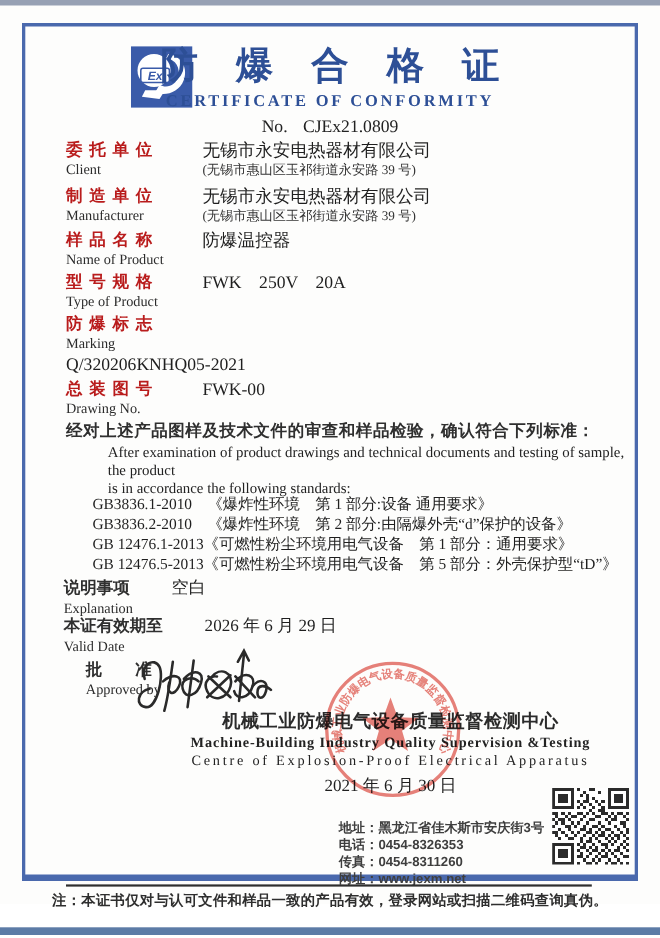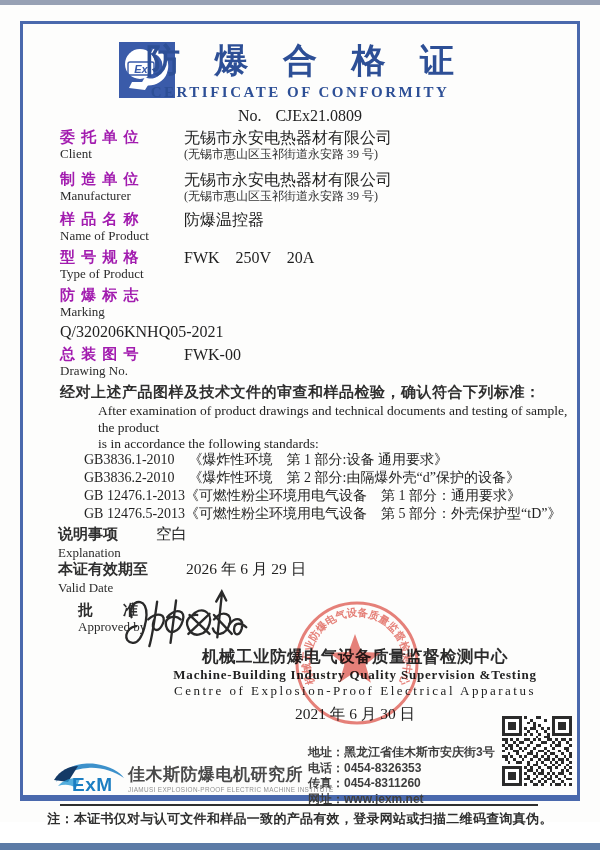--- a/index.html
+++ b/index.html
@@ -16,21 +16,21 @@
   .title-cn{font-size:34px;font-weight:bold;color:#2d4f96;letter-spacing:13px;text-indent:13px;line-height:40px;}
   .title-en{font-size:15px;font-weight:bold;color:#2d4f96;letter-spacing:2.5px;margin-top:3px;}
   .cert-no{position:absolute;left:0;right:0;top:107px;text-align:center;font-size:16px;color:#222;}
   .cert-no .no-label{margin-right:14px;}
   
   .fields{position:absolute;left:60px;top:128px;right:24px;}
   .row{display:flex;align-items:flex-start;}
   .mb8{margin-bottom:8px}.mb6{margin-bottom:6px}.mb4{margin-bottom:4px}.mb2{margin-bottom:2px}.mb0{margin-bottom:0}
   .lbl{width:124px;flex:0 0 124px;}
   .lbl .cn{font-family:"Liberation Sans","DejaVu Sans",sans-serif;font-weight:bold;font-size:15px;
-           line-height:18px;color:#a21caf;letter-spacing:1px;}
+           line-height:18px;color:#b91c1c;letter-spacing:1px;}
   .lbl .en{font-size:13px;line-height:16px;color:#2b2b2b;}
   .val{flex:1;padding-top:0;}
   .val .v{font-size:16px;line-height:19px;color:#1f1f1f;white-space:pre-wrap;}
   .val .vnote{font-size:12px;line-height:15px;color:#333;}
   
   .statement{position:absolute;left:60px;top:383px;right:24px;}
   .statement .cn{font-family:"Liberation Sans","DejaVu Sans",sans-serif;font-weight:bold;font-size:15px;
                  line-height:18px;color:#2f2f2f;letter-spacing:.5px;}
   .statement .en{font-size:13.5px;line-height:16.5px;color:#222;margin-top:2px;margin-left:38px;}
   .standards{position:absolute;left:84px;top:451px;right:24px;font-size:14px;line-height:18px;color:#1f1f1f;}
@@ -243,28 +243,16 @@
         <rect x="0.5" y="18.5" width="6" height="6"></rect>
       </g>
     <g fill="#2b2b2b">
         <rect x="2" y="2" width="3" height="3"></rect>
         <rect x="20" y="2" width="3" height="3"></rect>
         <rect x="2" y="20" width="3" height="3"></rect>
       </g>
     <path fill="#2b2b2b" d="M8 0h1v1H8zM10 1h1v1h-1zM12 0h2v1h-2zM15 1h1v1h-1zM9 2h1v1H9zM11 2h1v2h-1zM13 3h1v1h-1zM8 4h1v1H8zM10 4h2v1h-2zM14 4h1v1h-1zM16 4h1v1h-1zM9 5h1v1H9zM12 5h1v1h-1zM15 5h1v1h-1zM8 6h1v1H8zM10 6h1v1h-1zM13 6h1v1h-1zM16 6h1v1h-1zM12 7h1v1h-1zM15 7h2v1h-2zM0 8h2v1H0zM3 8h1v1H3zM5 8h1v1H5zM8 8h2v1H8zM11 8h1v1h-1zM13 8h1v1h-1zM16 8h2v1h-2zM19 8h1v1h-1zM21 8h2v1h-2zM24 8h1v1h-1zM1 9h1v1H1zM4 9h1v1H4zM6 9h2v1H6zM10 9h1v1h-1zM14 9h2v1h-2zM18 9h1v1h-1zM20 9h1v1h-1zM23 9h1v1h-1zM0 10h1v1H0zM2 10h2v1H2zM5 10h1v1H5zM9 10h1v1H9zM12 10h2v1h-2zM17 10h1v1h-1zM19 10h2v1h-2zM24 10h1v1h-1zM1 11h1v1H1zM3 11h1v1H3zM6 11h1v1H6zM8 11h1v1H8zM11 11h1v1h-1zM15 11h1v1h-1zM18 11h1v1h-1zM22 11h2v1h-2zM0 12h1v1H0zM4 12h2v1H4zM7 12h1v1H7zM10 12h1v1h-1zM13 12h2v1h-2zM16 12h1v1h-1zM20 12h1v1h-1zM23 12h1v1h-1zM2 13h1v1H2zM5 13h1v1H5zM9 13h2v1H9zM12 13h1v1h-1zM15 13h1v1h-1zM17 13h2v1h-2zM21 13h1v1h-1zM24 13h1v1h-1zM0 14h2v1H0zM3 14h1v1H3zM6 14h1v1H6zM8 14h1v1H8zM11 14h2v1h-2zM14 14h1v1h-1zM16 14h1v1h-1zM19 14h1v1h-1zM22 14h1v1h-1zM24 14h1v1h-1zM1 15h1v1H1zM4 15h1v1H4zM7 15h1v1H7zM10 15h1v1h-1zM13 15h1v1h-1zM15 15h2v1h-2zM18 15h1v1h-1zM20 15h2v1h-2zM23 15h1v1h-1zM2 16h1v1H2zM5 16h2v1H5zM9 16h1v1H9zM12 16h1v1h-1zM14 16h1v1h-1zM17 16h1v1h-1zM19 16h1v1h-1zM21 16h1v1h-1zM24 16h1v1h-1zM9 17h1v1H9zM11 17h2v1h-2zM15 17h1v1h-1zM18 17h1v1h-1zM20 17h1v1h-1zM23 17h1v1h-1zM8 18h1v1H8zM10 18h1v1h-1zM13 18h1v1h-1zM16 18h2v1h-2zM19 18h1v1h-1zM22 18h1v1h-1zM24 18h1v1h-1zM9 19h2v1H9zM12 19h1v1h-1zM14 19h1v1h-1zM17 19h1v1h-1zM21 19h1v1h-1zM23 19h1v1h-1zM8 20h1v1H8zM11 20h1v1h-1zM13 20h2v1h-2zM16 20h1v1h-1zM18 20h1v1h-1zM20 20h2v1h-2zM24 20h1v1h-1zM9 21h1v1H9zM12 21h1v1h-1zM15 21h1v1h-1zM17 21h1v1h-1zM19 21h1v1h-1zM22 21h1v1h-1zM8 22h2v1H8zM11 22h1v1h-1zM14 22h1v1h-1zM16 22h2v1h-2zM20 22h1v1h-1zM23 22h2v1h-2zM10 23h1v1h-1zM13 23h1v1h-1zM15 23h1v1h-1zM18 23h1v1h-1zM21 23h1v1h-1zM8 24h1v1H8zM11 24h2v1h-2zM14 24h1v1h-1zM17 24h1v1h-1zM19 24h2v1h-2zM22 24h1v1h-1zM24 24h1v1h-1z"></path>
   </svg>
 
-  <div class="inst">
-    <svg class="badge" viewBox="0 0 76 42">
-      <path d="M4 24 C10 8 30 4 44 6 C58 8 68 14 72 20 C62 13 48 9 36 10 C22 11 10 16 4 24 Z" fill="#1b7ec2" opacity=".85"></path>
-      <path d="M2 22 C8 12 18 8 26 8 L16 24 Z" fill="#143a66"></path>
-      <path d="M6 28 C12 21 22 19 28 21 L24 30 C18 26 12 26 6 28 Z" fill="#2a9ad4" opacity=".8"></path>
-      <text x="20" y="33" font-size="19" font-weight="bold" fill="#1b7ec2" font-family="Liberation Sans, sans-serif" letter-spacing="0.5">ExM</text>
-    </svg>
-    <div class="tx">
-      <div class="cn">佳木斯防爆电机研究所</div>
-      <div class="en">JIAMUSI EXPLOSION-PROOF ELECTRIC MACHINE INSTITUTE</div>
-    </div>
-  </div>
 
   <div class="divider"></div>
   <div class="note">注：本证书仅对与认可文件和样品一致的产品有效，登录网站或扫描二维码查询真伪。</div>
 </div>
 
 </body></html>

